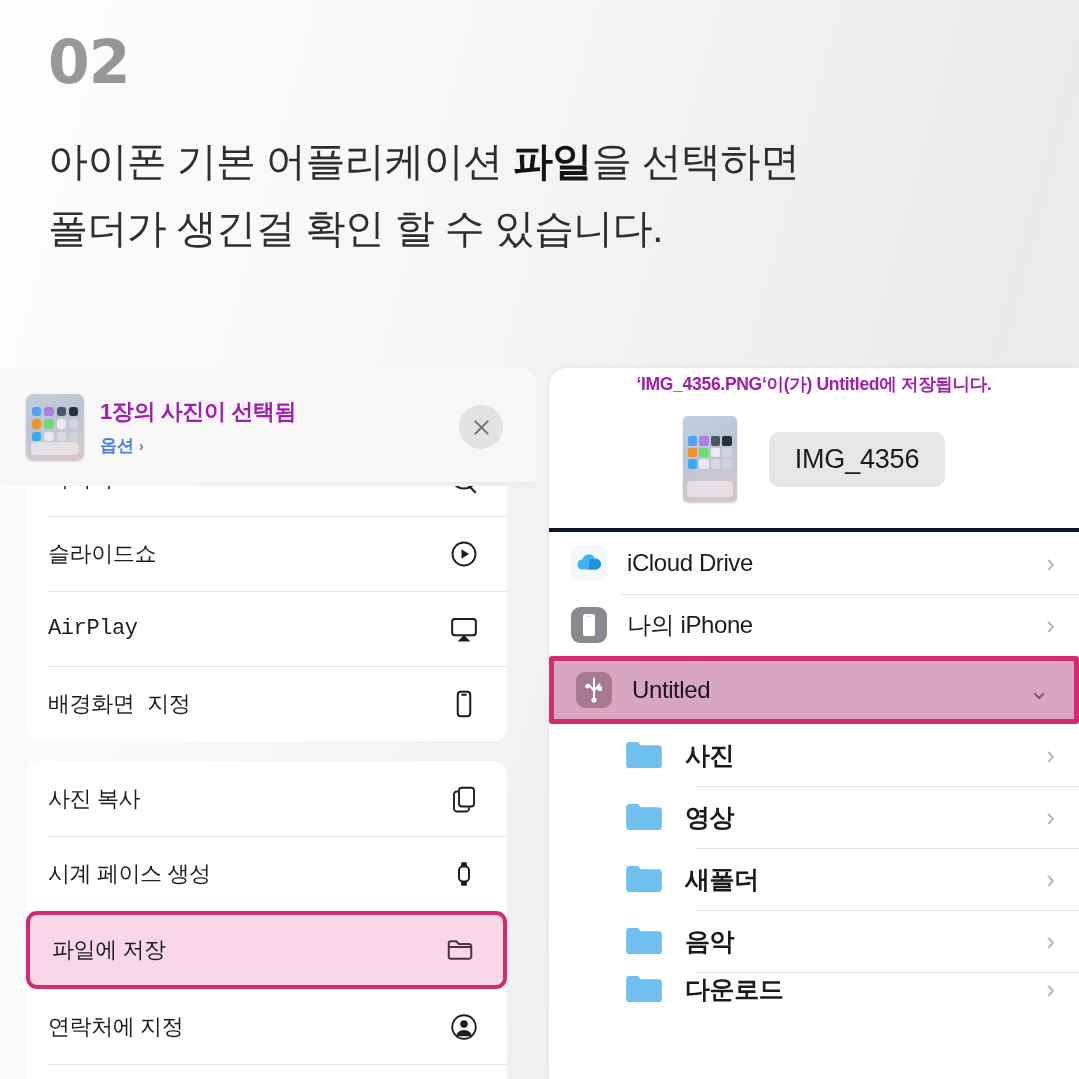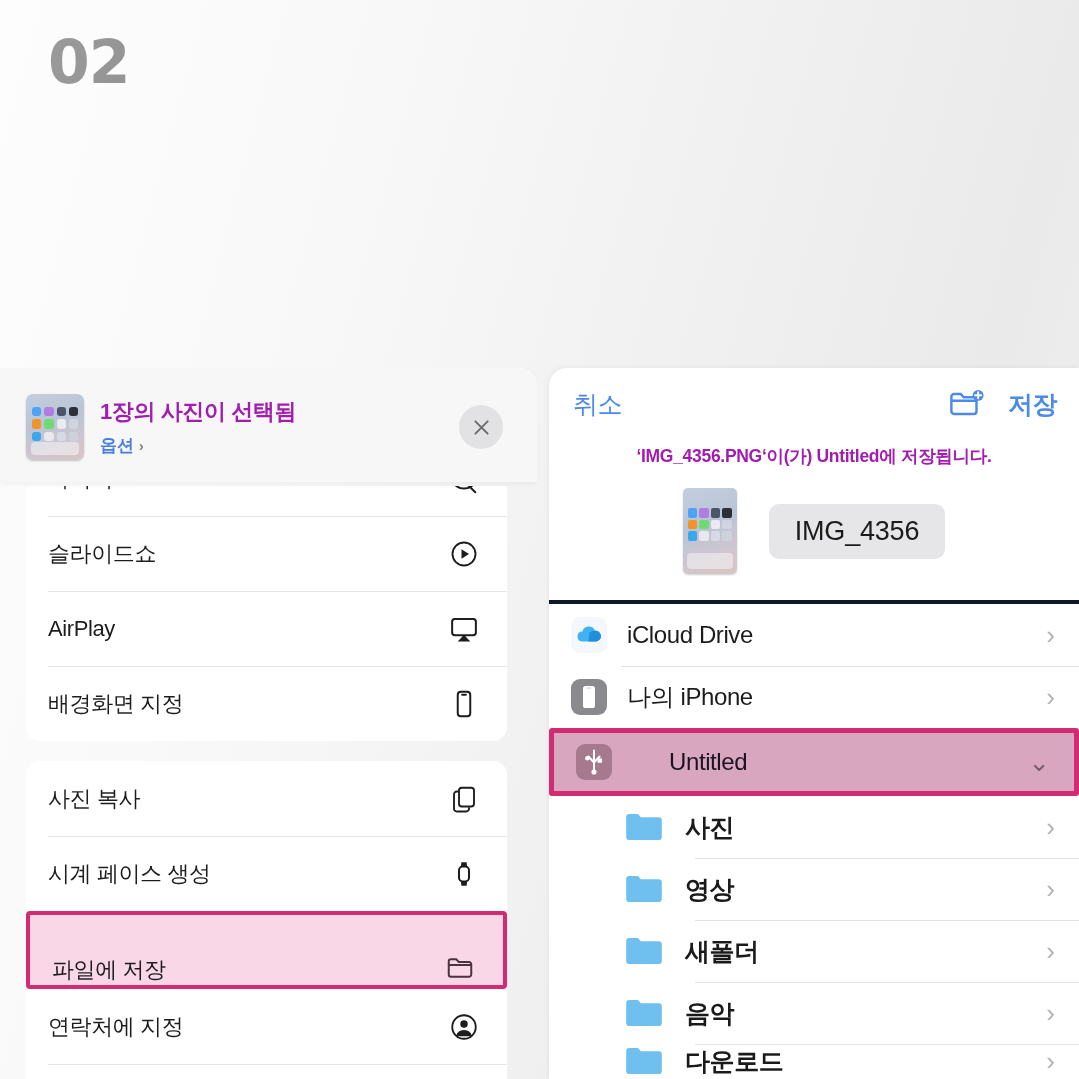--- a/index.html
+++ b/index.html
@@ -104,21 +104,21 @@
     position: absolute; left: 0; top: 118px;
     width: 537px; height: 600px;
   }
   .card {
     margin: 0 30px 0 26px;
     background: #ffffff;
     border-radius: 14px;
     overflow: hidden;
   }
   .card + .card { margin-top: 20px; }
-  .card.partial-top { border-radius: 0 0 14px 14px; }
+  .card.partial-top { border-radius: 0 0 14px 14px; font-family: Liberation Mono, monospace; }
   .row {
     height: 75px;
     display: flex; align-items: center;
     padding: 0 26px 0 22px;
     position: relative;
   }
   .row + .row::before {
     content: ""; position: absolute; left: 22px; right: 0; top: 0;
     height: 1px; background: #e6e6e6;
   }
@@ -127,23 +127,22 @@
     font-weight: 500;
   }
   .row-icon { width: 34px; height: 34px; flex: 0 0 auto; display: flex; align-items: center; justify-content: center; }
   .row-icon svg { width: 30px; height: 30px; }
   .row.cut { height: 30px; align-items: flex-start; overflow: hidden; }
   .row.cut .row-label, .row.cut .row-icon { transform: translateY(-22px); }
 
   .row.highlighted {
     background: #f9d7e6;
     border: 4px solid #d32b72;
-    border-radius: 4px;
+    border-radius: 11px;
     height: 78px;
-    align-items: flex-end;
   }
   .row.highlighted::before { display: none; }
   .row.highlighted + .row::before { display: none; }
 
   
   .files-panel {
     position: absolute;
     left: 549px; top: 368px;
     width: 530px; height: 711px;
     background: #ffffff;
@@ -216,38 +215,43 @@
     margin-left: 18px; flex: 1 1 auto;
     font-size: 24px; color: #1c1c1e; letter-spacing: -0.4px; font-weight: 500;
   }
   .loc-chev { color: #b3b3b8; font-size: 26px; font-weight: 400; line-height: 1; }
 
   .loc-row.highlighted {
     background: #d9a6c0;
     border: 5px solid #d32b72;
     border-radius: 3px;
     height: 68px;
-    gap: 37px;
   }
   .loc-row.highlighted::before { display: none; }
   .loc-row.highlighted + .loc-row::before { display: none; }
   .loc-row.highlighted .loc-label { color: #1d1423; }
   .loc-row.highlighted .loc-chev { color: #7e5d70; }
 
   .loc-row.sub { padding-left: 76px; height: 62px; }
   .loc-row.sub + .loc-row.sub::before { left: 146px; }
   .loc-row.sub .loc-icon { width: 38px; height: 30px; }
   .loc-row.sub .loc-label { font-size: 25px; font-weight: 600; color: #1a1a1a; margin-left: 22px; }
   .loc-row.sub.cut { height: 34px; overflow: hidden; }
 </style>
 </head>
 <body>
 
 <div class="instruction-block">
   <div class="step-number">02</div>
+  <div class="headline">
+    <div>
+      <span>아이폰 기본 어플리케이션 </span><span class="hl-strong">파일</span><span>을 선택하면</span>
+    </div>
+    <div>폴더가 생긴걸 확인 할 수 있습니다.</div>
+  </div>
 </div>
 
 <div class="share-sheet">
 
   <div class="share-header">
     <div class="thumb">
       <div class="grid">
         <i style="background:#4fa3f7"></i>
           <i style="background:#b07de0"></i>
           <i style="background:#4a5568"></i>
@@ -361,33 +365,20 @@
         
         
       </div>
     </div>
 
   </div>
 </div>
 
 <div class="files-panel">
 
-  <div class="files-nav">
-    <div class="nav-cancel">취소</div>
-    <div class="nav-spacer"></div>
-    <div class="nav-newfolder">
-      <svg viewBox="0 0 28 24" fill="none" stroke="#4b8ae8" stroke-width="1.8">
-        <path d="M2.5 6.6 a2 2 0 0 1 2 -2 H9.4 l2.2 2.4 H19 a2 2 0 0 1 2 2 v8.4 a2 2 0 0 1 -2 2 H4.5 a2 2 0 0 1 -2 -2 Z"></path>
-        <path d="M2.5 9.6 h18.5"></path>
-        <circle cx="22.2" cy="5.6" r="4" fill="#4b8ae8" stroke="none"></circle>
-        <path d="M22.2 3.4 v4.4 M20 5.6 h4.4" stroke="#ffffff" stroke-width="1.5" stroke-linecap="round"></path>
-      </svg>
-    </div>
-    <div class="nav-save">저장</div>
-  </div>
 
   <div class="files-subtitle">‘IMG_4356.PNG‘이(가) Untitled에 저장됩니다.</div>
 
   <div class="filename-row">
     <div class="file-thumb">
       <div class="grid">
         <i style="background:#4fa3f7"></i>
           <i style="background:#b07de0"></i>
           <i style="background:#4a5568"></i>
           <i style="background:#2b2f38"></i>

